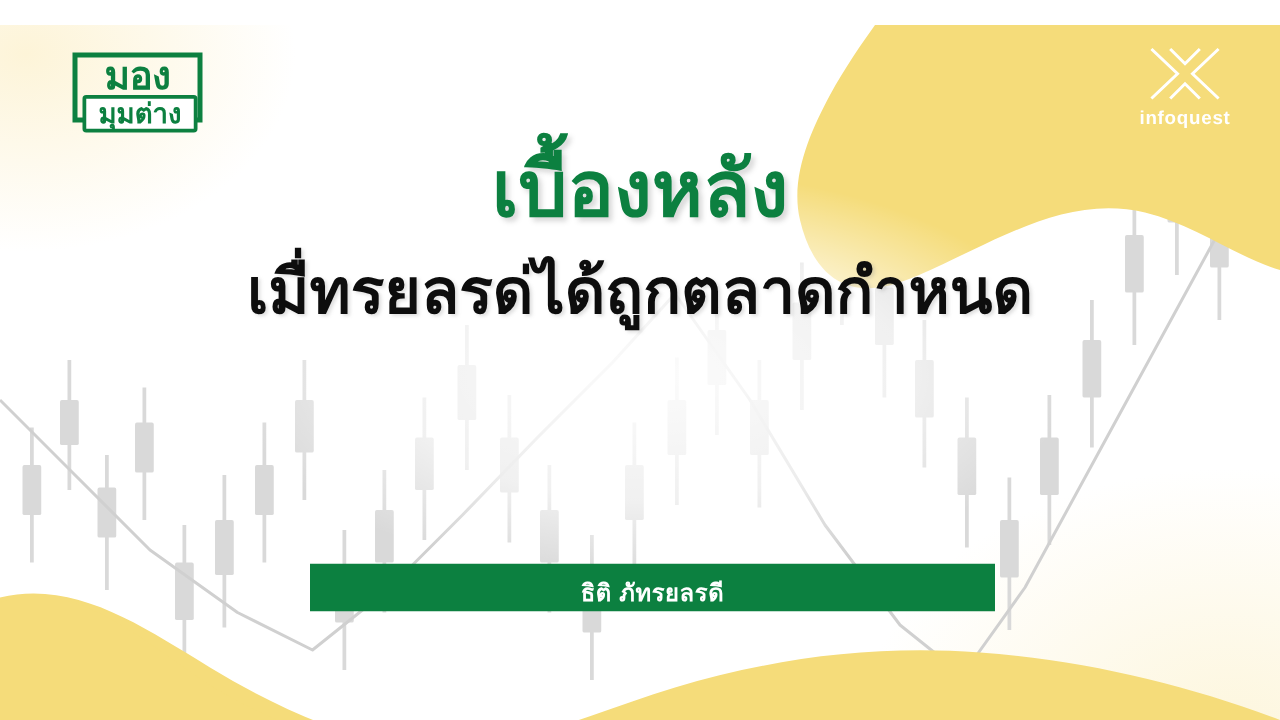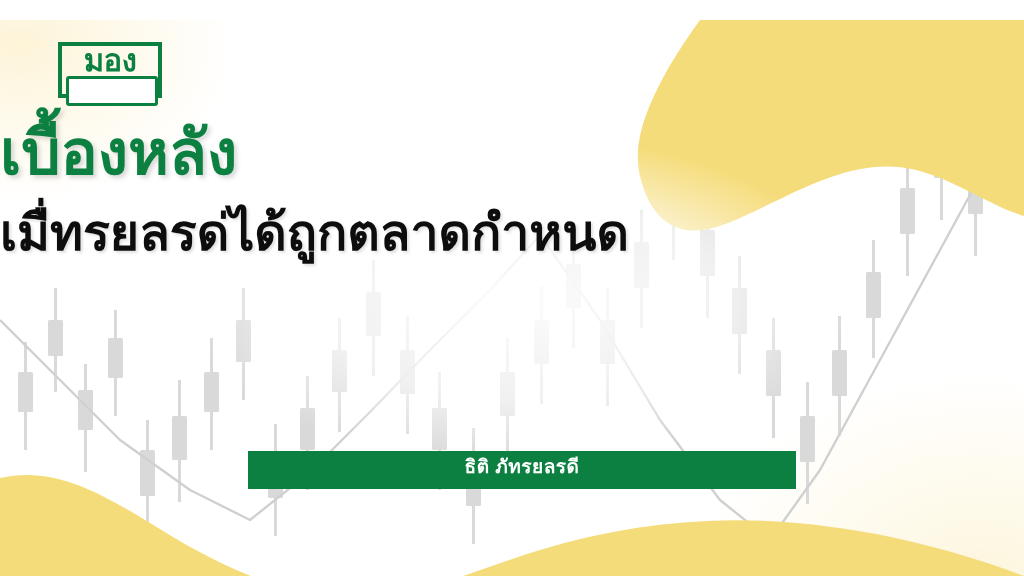--- a/index.html
+++ b/index.html
@@ -103,21 +103,21 @@
     font-size: 15px;
     font-weight: 600;
     letter-spacing: 0.6px;
   }
 
   
   .headline {
     position: absolute;
     left: 0; top: 96px;
     width: 1024px;
-    text-align: left;
+    text-align: center;
     z-index: 5;
   }
   .line-1 {
     font-size: 62px;
     font-weight: 800;
     color: #0c8040;
     line-height: 74px;
     text-shadow: 3px 3px 4px rgba(130,130,130,0.30);
     white-space: nowrap;
   }
@@ -141,21 +141,21 @@
     white-space: nowrap;
   }
 
   
   .author-bar {
     position: absolute;
     left: 248px; top: 431px;
     width: 548px; height: 38px;
     background: #0c8040;
     display: flex;
-    align-items: flex-start;
+    align-items: flex-end;
     justify-content: center;
     z-index: 6;
   }
   .author-name {
     color: #ffffff;
     font-size: 19px;
     font-weight: 700;
     letter-spacing: 0.5px;
     white-space: nowrap;
   }
@@ -239,21 +239,33 @@
     <path fill="#f5dc7a" d="M 1024 0 L 1024 196 C 990 186 956 160 916 150 C 866 138 820 160 778 180 C 742 197 712 214 686 210 C 660 206 646 182 640 156 C 632 122 648 86 664 56 C 676 34 690 14 700 0 Z"></path>
     <path fill="#f5dc7a" d="M 0 576 L 0 458 C 60 444 112 480 168 514 C 226 549 284 574 350 582 L 350 576 Z"></path>
     <path fill="#f5dc7a" d="M 0 462 C 52 444 96 478 150 516 C 206 556 266 576 330 580 C 404 584 468 552 540 530 C 620 506 700 496 784 502 C 868 508 950 528 1024 556 L 1024 576 L 0 576 Z"></path>
   </svg>
 
   <div class="white-veil"></div>
 
   <div class="brand-logo"></div>
   <div class="brand-line1">มอง</div>
   <div class="brand-line2-bg"></div>
-
+  <div class="brand-line2">มุมต่าง</div>
+
+  <div class="iq-wrap">
+    <svg class="iq-mark" width="58" height="46" viewBox="0 0 58 46" aria-hidden="true">
+      <g fill="none" stroke="#ffffff" stroke-width="2.4" stroke-linecap="square">
+        <polyline points="3,4 23,23 3,42"></polyline>
+        <polyline points="55,4 35,23 55,42"></polyline>
+        <polyline points="18,4 29,15 40,4"></polyline>
+        <polyline points="18,42 29,31 40,42"></polyline>
+      </g>
+    </svg>
+    <span class="iq-name">infoquest</span>
+  </div>
 
   <div class="headline">
     <div class="line-1">เบื้องหลัง</div>
     <div class="line-3">เมื่ทรยลรด่ได้ถูกตลาดกำหนด</div>
   </div>
 
   <div class="author-bar">
     <span class="author-name">ธิติ ภัทรยลรดี</span>
   </div>
 

